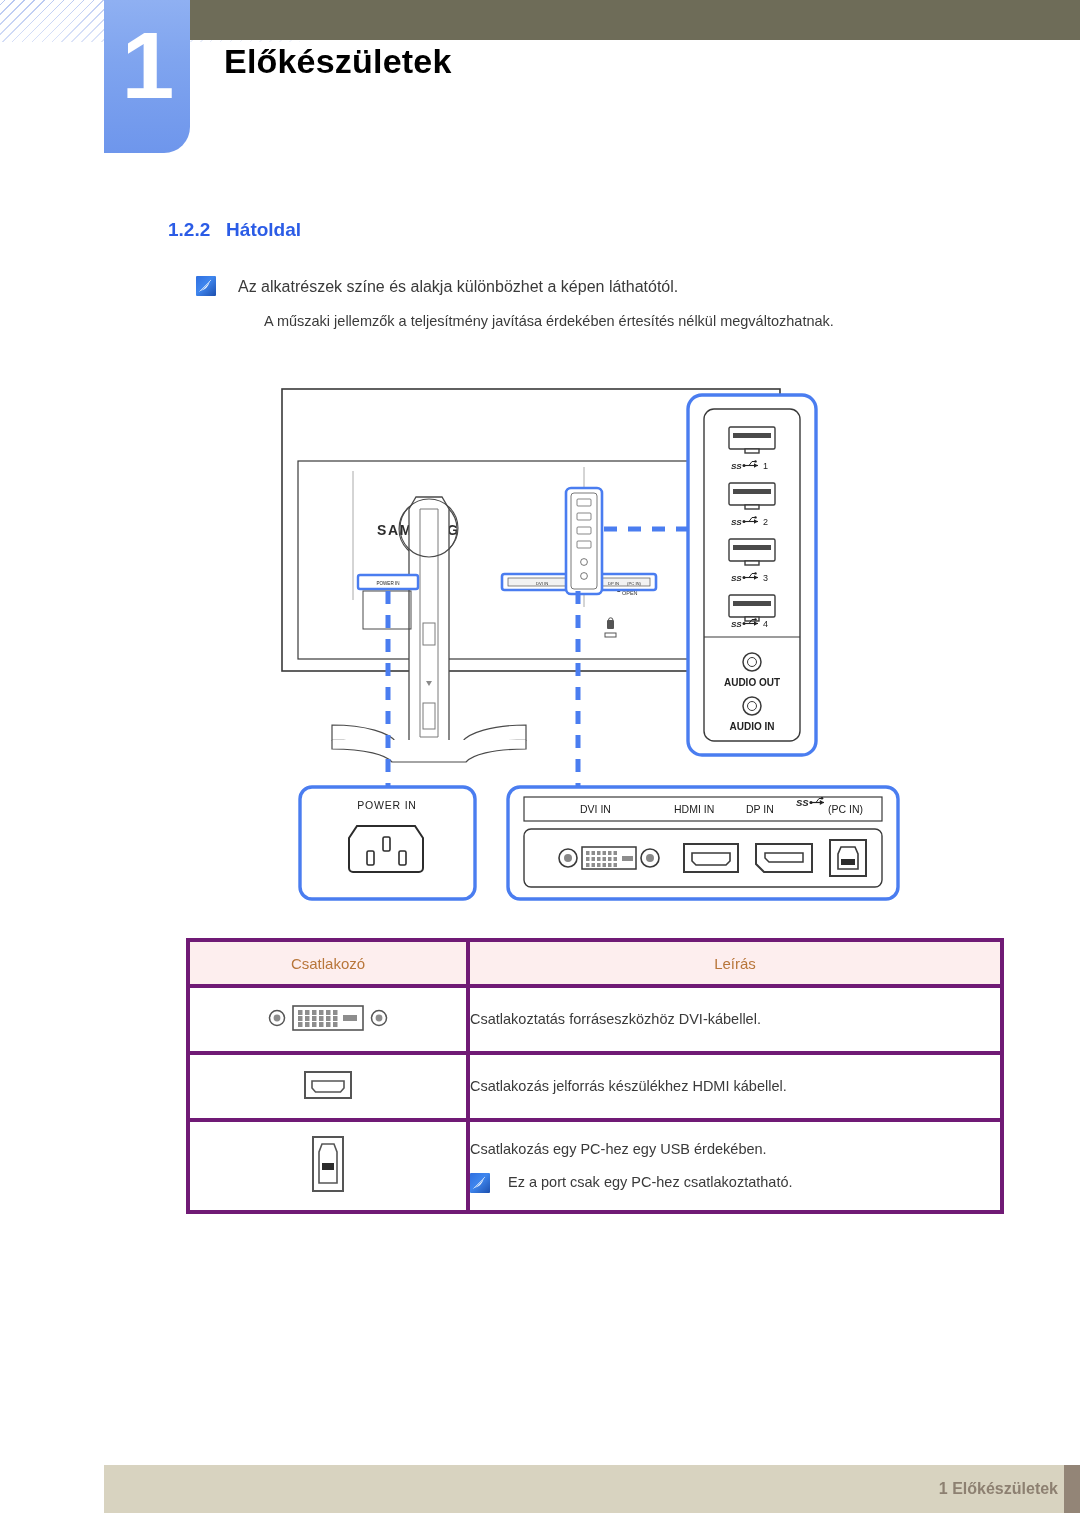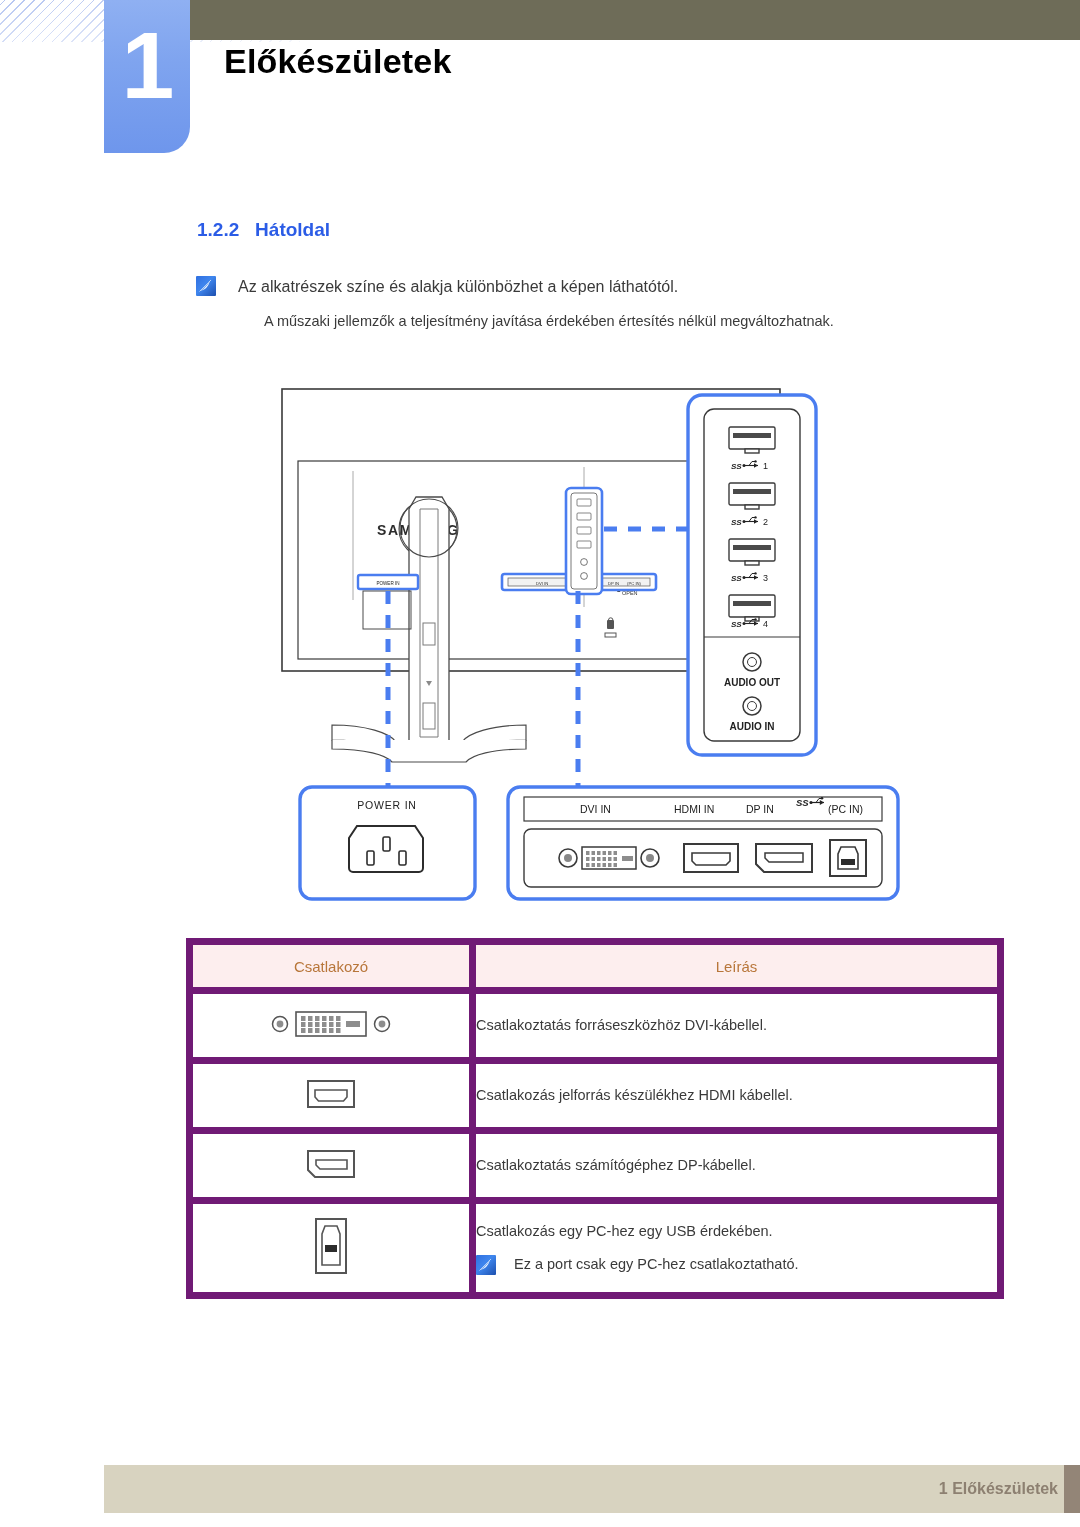--- a/index.html
+++ b/index.html
@@ -63,21 +63,21 @@
     left: 224px; top: 42px;
     font-size: 34px;
     font-weight: bold;
     color: #000000;
     letter-spacing: 0.2px;
   }
 
   
   #section-heading {
     position: absolute;
-    left: 197px; top: 219px;
+    left: 168px; top: 219px;
     font-size: 19px;
     font-weight: bold;
     color: #2b5ce6;
     white-space: pre;
   }
 
   
   .note-icon {
     width: 20px; height: 20px;
     background: linear-gradient(135deg, #2f6fe0 0%, #3f86ee 45%, #1c4fae 100%);
@@ -120,21 +120,21 @@
 
   
   #conn-table {
     position: absolute;
     left: 186px; top: 938px;
     width: 818px;
     border-collapse: collapse;
     table-layout: fixed;
   }
   #conn-table th, #conn-table td {
-    border: 7px solid #701a75;
+    border: 4px solid #701a75;
     padding: 0;
   }
   #conn-table thead th {
     background: #fdeeee;
     color: #b8763a;
     font-size: 15px;
     font-weight: normal;
     height: 42px;
     vertical-align: middle;
   }
@@ -493,29 +493,20 @@
     <tr>
       <td class="icon-cell">
         <svg width="70" height="42" viewBox="0 0 70 42">
           <rect x="12" y="8" width="46" height="26" fill="#ffffff" stroke="#555" stroke-width="2"></rect>
           <path d="M19 17 h32 v7 l-3.5 4 h-25 l-3.5 -4 z" fill="#ffffff" stroke="#555" stroke-width="1.6"></path>
         </svg>
       </td>
       <td class="desc-cell">Csatlakozás jelforrás készülékhez HDMI kábellel.</td>
     </tr>
 
-    <tr>
-      <td class="icon-cell">
-        <svg width="70" height="42" viewBox="0 0 70 42">
-          <path d="M12 8 h46 v26 h-39 l-7 -7 z" fill="#ffffff" stroke="#555" stroke-width="2"></path>
-          <path d="M20 17 h31 v9 h-27 l-4 -4 z" fill="#ffffff" stroke="#555" stroke-width="1.6"></path>
-        </svg>
-      </td>
-      <td class="desc-cell">Csatlakoztatás számítógéphez DP-kábellel.</td>
-    </tr>
 
     <tr>
       <td class="icon-cell" style="height:88px;">
         <svg width="70" height="66" viewBox="0 0 70 66">
           <rect x="20" y="6" width="30" height="54" fill="#ffffff" stroke="#555" stroke-width="2"></rect>
           <path d="M29 13 h12 l3 8 v31 h-18 v-31 z" fill="#ffffff" stroke="#555" stroke-width="1.6"></path>
           <rect x="29" y="32" width="12" height="7" fill="#2c2c2c"></rect>
         </svg>
       </td>
       <td class="desc-cell">

